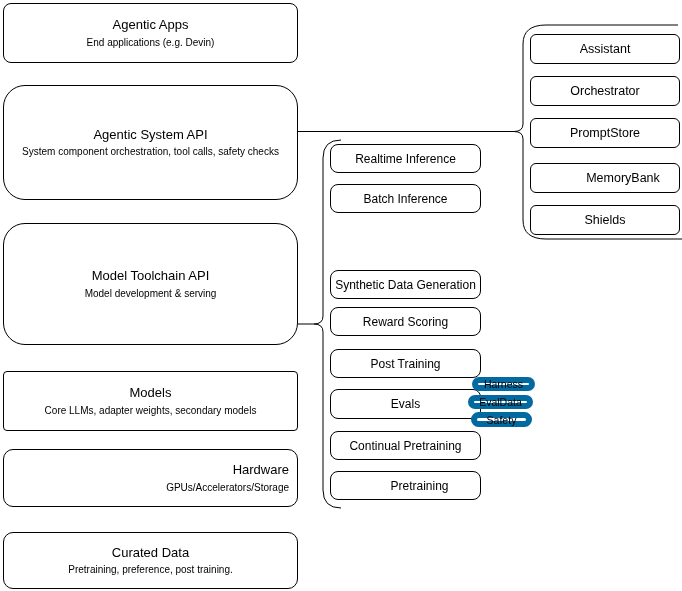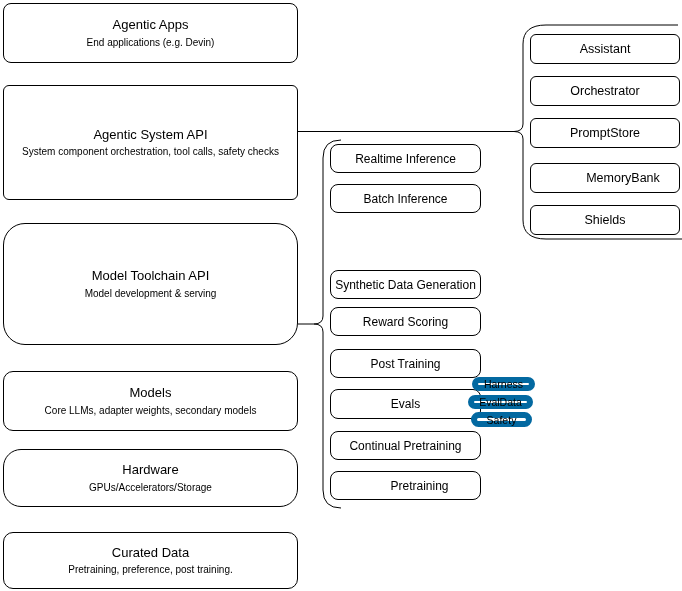--- a/index.html
+++ b/index.html
@@ -63,36 +63,36 @@
     <path d="M 341 140 Q 323 140 323 158 L 323 316 Q 323 324 314 324 Q 323 324 323 332 L 323 490 Q 323 508 341 508" fill="none" stroke="#000" stroke-width="1"></path>
 
     <path d="M 678 25 L 546 25 Q 523 25 523 44 L 523 124 Q 523 131.5 514 131.5 Q 523 131.5 523 139 L 523 220 Q 523 239 546 239 L 682 239" fill="none" stroke="#000" stroke-width="1"></path>
   </svg>
 
   <div class="node left-node" style="top:3px; height:60px; border-radius:8px;">
     <div class="title">Agentic Apps</div>
     <div class="subtitle">End applications (e.g. Devin)</div>
   </div>
 
-  <div class="node left-node" style="top:85px; height:115px; border-radius:6px;">
+  <div class="node left-node" style="top:85px; height:115px; border-radius:22px;">
     <div class="title">Agentic System API</div>
     <div class="subtitle">System component orchestration, tool calls, safety checks</div>
   </div>
 
   <div class="node left-node" style="top:223px; height:122px; border-radius:22px;">
     <div class="title">Model Toolchain API</div>
     <div class="subtitle">Model development &amp; serving</div>
   </div>
 
-  <div class="node left-node" style="top:371px; height:60px; border-radius:10px;">
+  <div class="node left-node" style="top:371px; height:60px; border-radius:4px;">
     <div class="title">Models</div>
     <div class="subtitle">Core LLMs, adapter weights, secondary models</div>
   </div>
 
-  <div class="node left-node" style="top:449px; height:58px; border-radius:18px;">
+  <div class="node left-node" style="top:449px; height:58px; border-radius:10px;align-items:flex-end;">
     <div class="title">Hardware</div>
     <div class="subtitle">GPUs/Accelerators/Storage</div>
   </div>
 
   <div class="node left-node" style="top:532px; height:57px; border-radius:10px;">
     <div class="title">Curated Data</div>
     <div class="subtitle">Pretraining, preference, post training.</div>
   </div>
 
   <div class="node mid-node" style="top:144px;">Realtime Inference</div>

